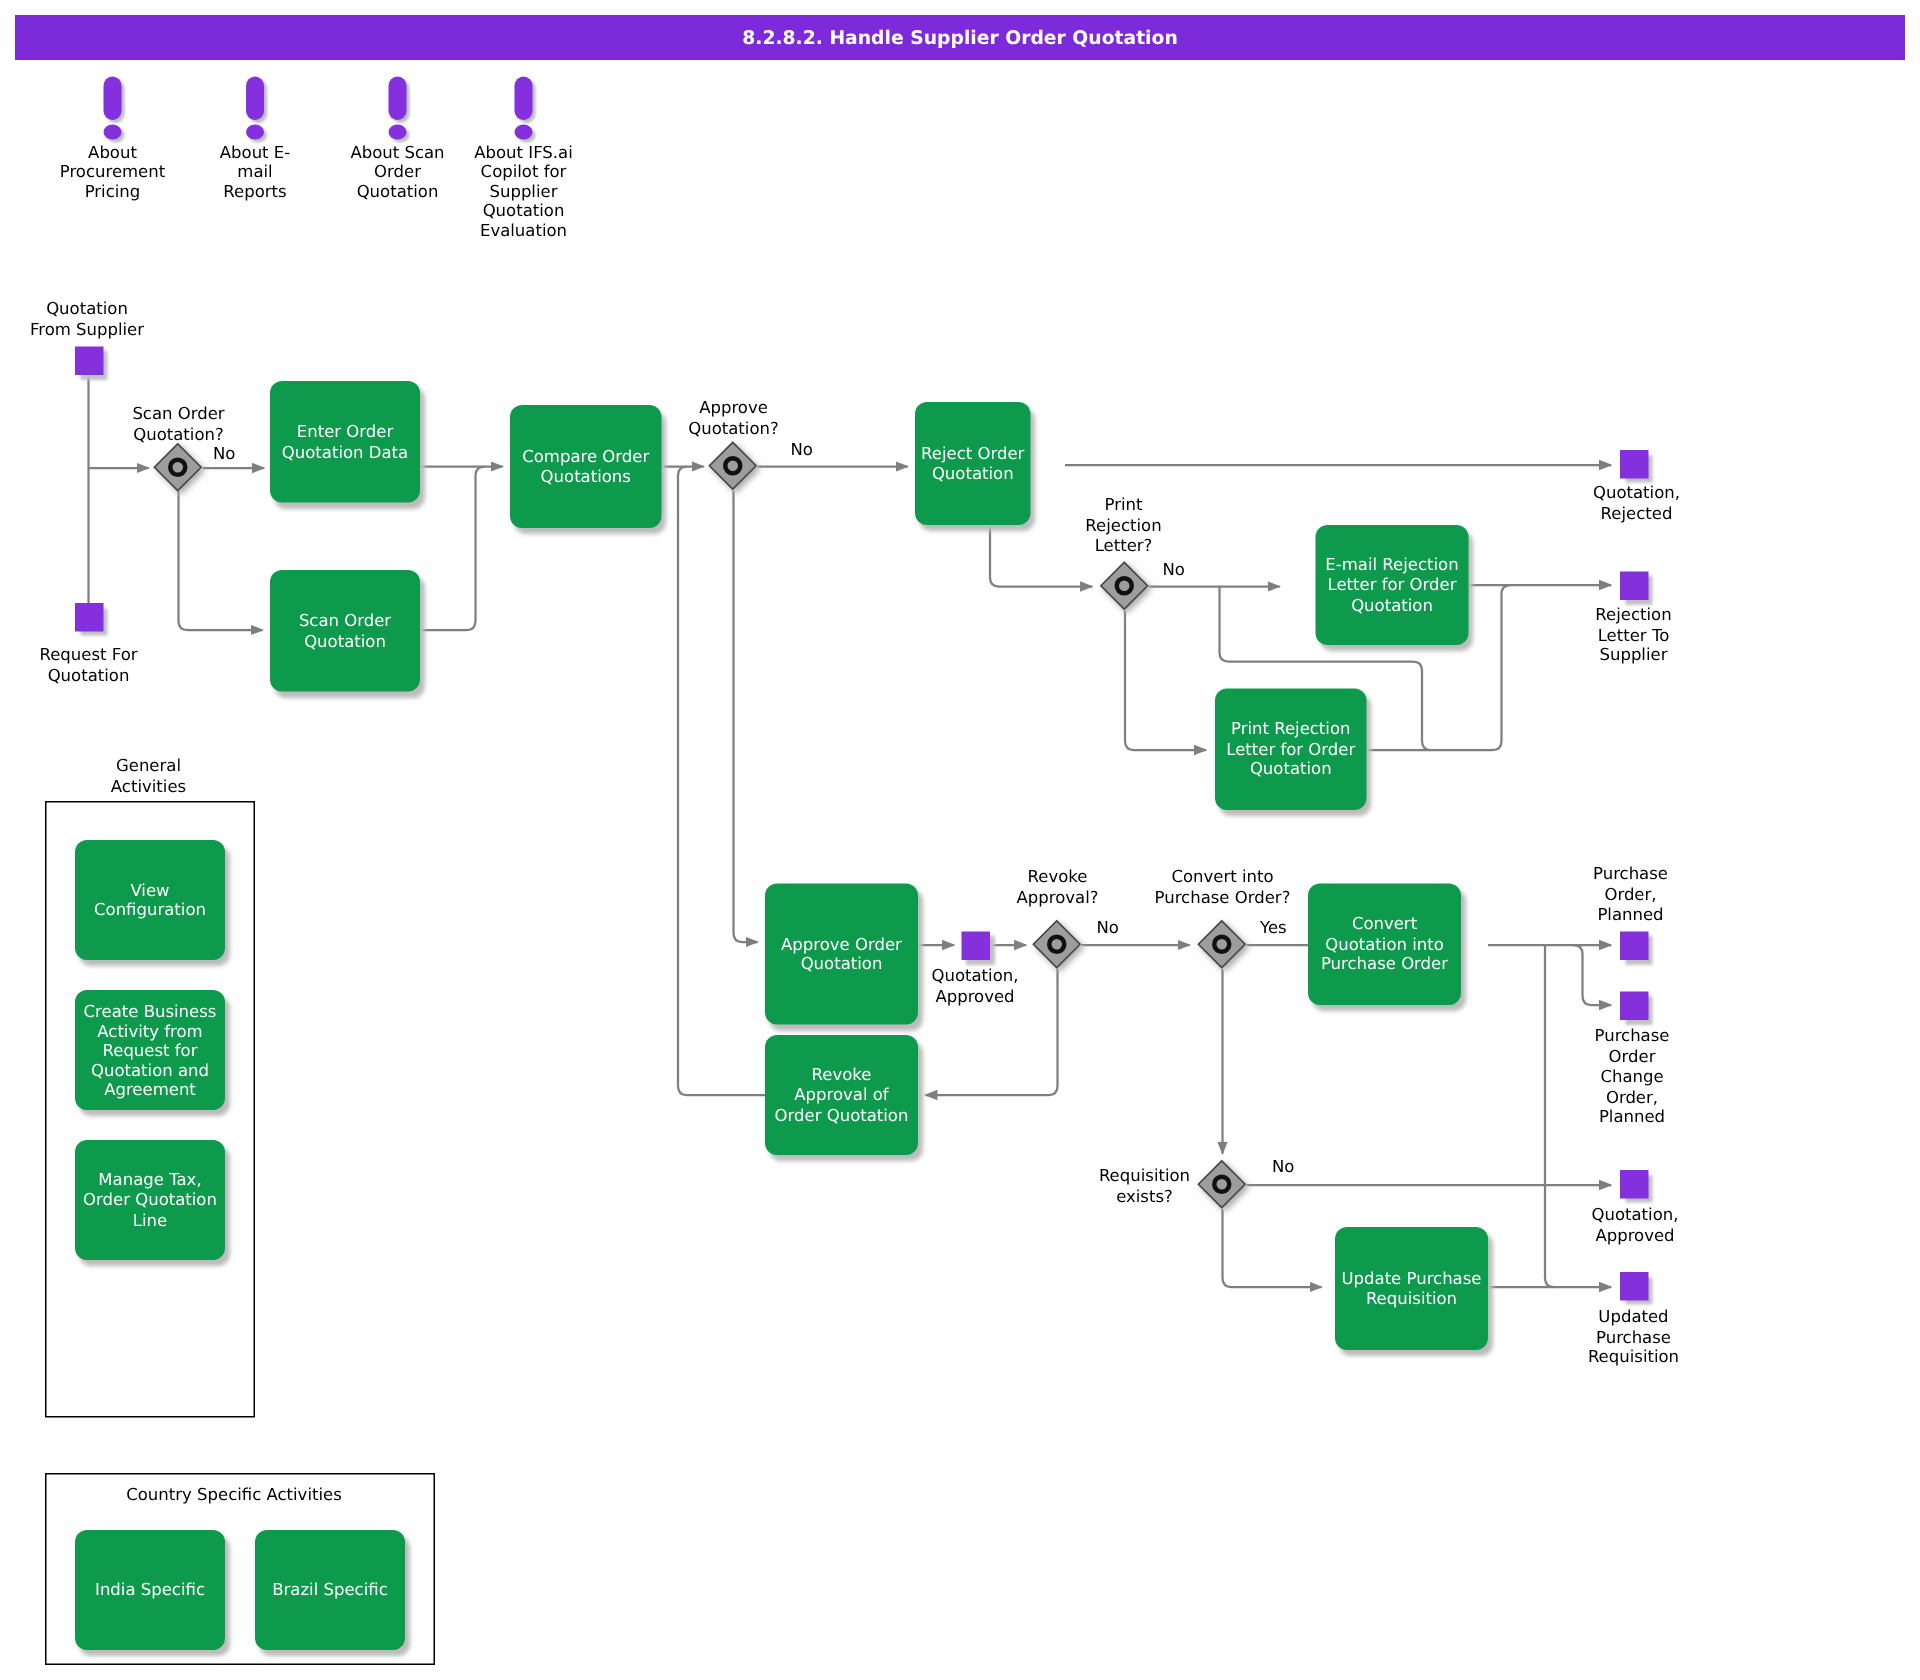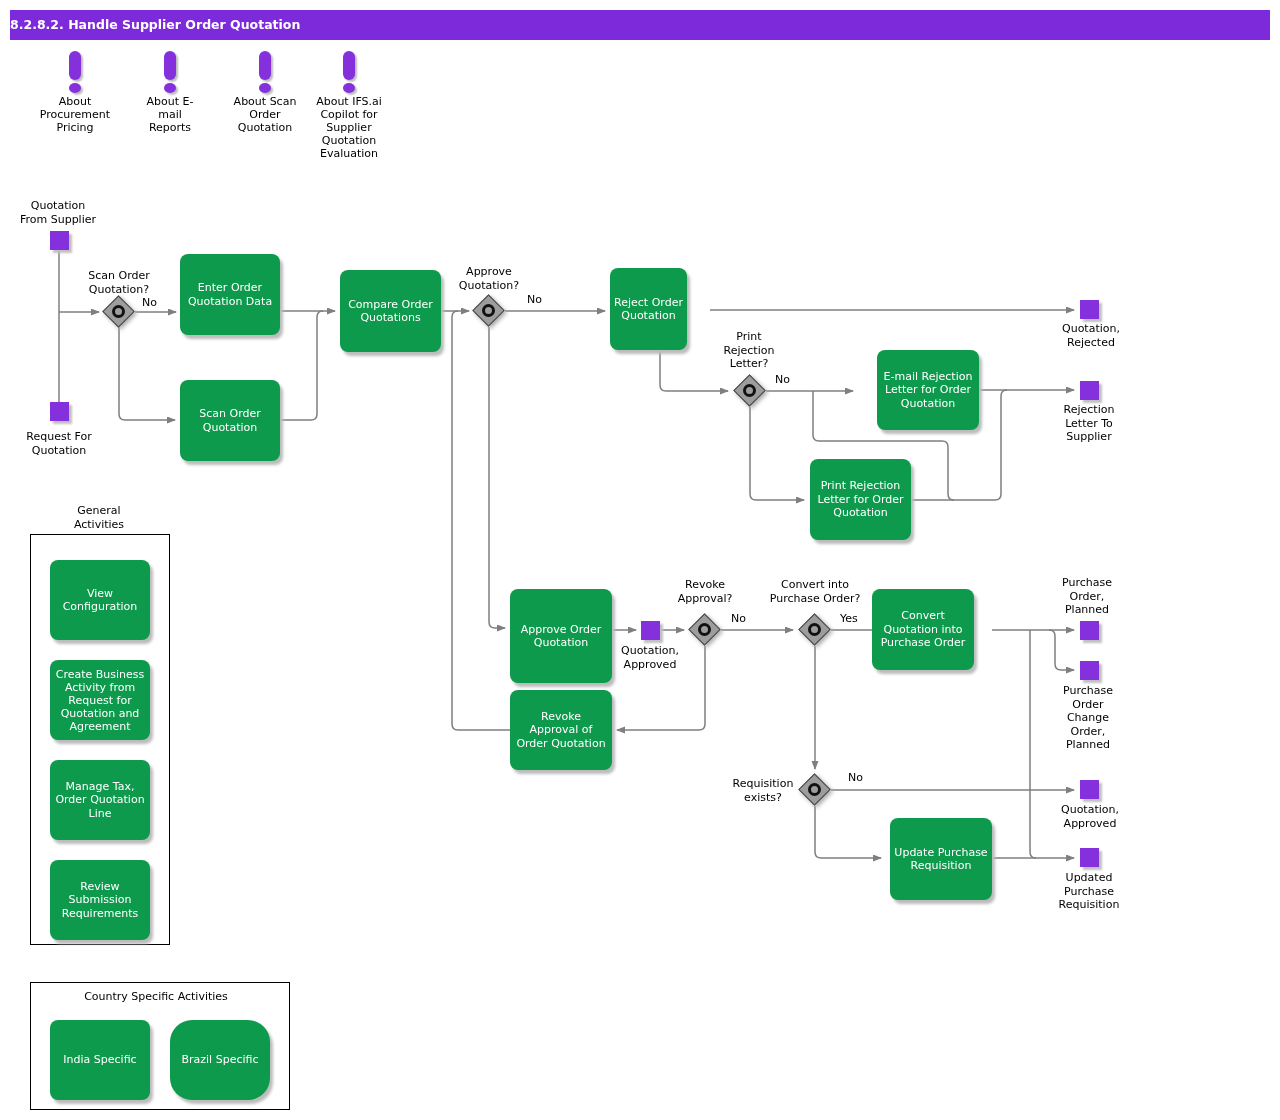--- a/index.html
+++ b/index.html
@@ -4,21 +4,21 @@
 <style>
   * { margin:0; padding:0; box-sizing:border-box; }
   html,body { background:#ffffff; }
   .stage {
     position:relative; width:1280px; height:1120px; background:#ffffff; overflow:hidden;
     font-family:"DejaVu Sans","Liberation Sans",sans-serif; font-size:11px; color:#000;
   }
   .connectors { position:absolute; left:0; top:0; width:1280px; height:1120px; z-index:1; }
   .hdr {
     position:absolute; left:10px; top:10px; width:1260px; height:30px; background:#7D2BDA;
-    color:#fff; font-weight:bold; font-size:12.5px; text-align:left; line-height:30px; z-index:3;
+    color:#fff; font-weight:bold; font-size:12.5px; text-align:center; line-height:30px; z-index:3;
   }
   .task {
     position:absolute; z-index:3; background:#0E9A4C; color:#fff; border-radius:8px;
     display:flex; align-items:center; justify-content:center; text-align:center;
     white-space:pre-line; line-height:13.5px; padding:4px;
     box-shadow:3px 4px 3px #bcbcbc; cursor:pointer;
   }
   .evt {
     position:absolute; z-index:3; width:19px; height:19px; background:#8430DC;
     box-shadow:3px 3px 2px #c0c0c0; cursor:pointer;
@@ -238,22 +238,19 @@
   <div class="task" style="left:50px; top:560px; width:100px; height:80px;">View
 Configuration</div>
   <div class="task" style="left:50px; top:660px; width:100px; height:80px; line-height:13px;">Create Business
 Activity from
 Request for
 Quotation and
 Agreement</div>
   <div class="task" style="left:50px; top:760px; width:100px; height:80px;">Manage Tax,
 Order Quotation
 Line</div>
-  <div class="task" style="left:50px; top:860px; width:100px; height:80px;">Review
-Submission
-Requirements</div>
 
   <div class="grp" style="left:30px; top:982px; width:260px; height:128px;"></div>
   <div class="lbl" style="left:56px; top:990px; width:200px;text-align:center;">Country Specific Activities</div>
   <div class="task" style="left:50px; top:1020px; width:100px; height:80px;">India Specific</div>
-  <div class="task" style="left:170px; top:1020px; width:100px; height:80px;border-radius:22px;">Brazil Specific</div>
+  <div class="task" style="left:170px; top:1020px; width:100px; height:80px;">Brazil Specific</div>
 
 </div>
 
 </body></html>

